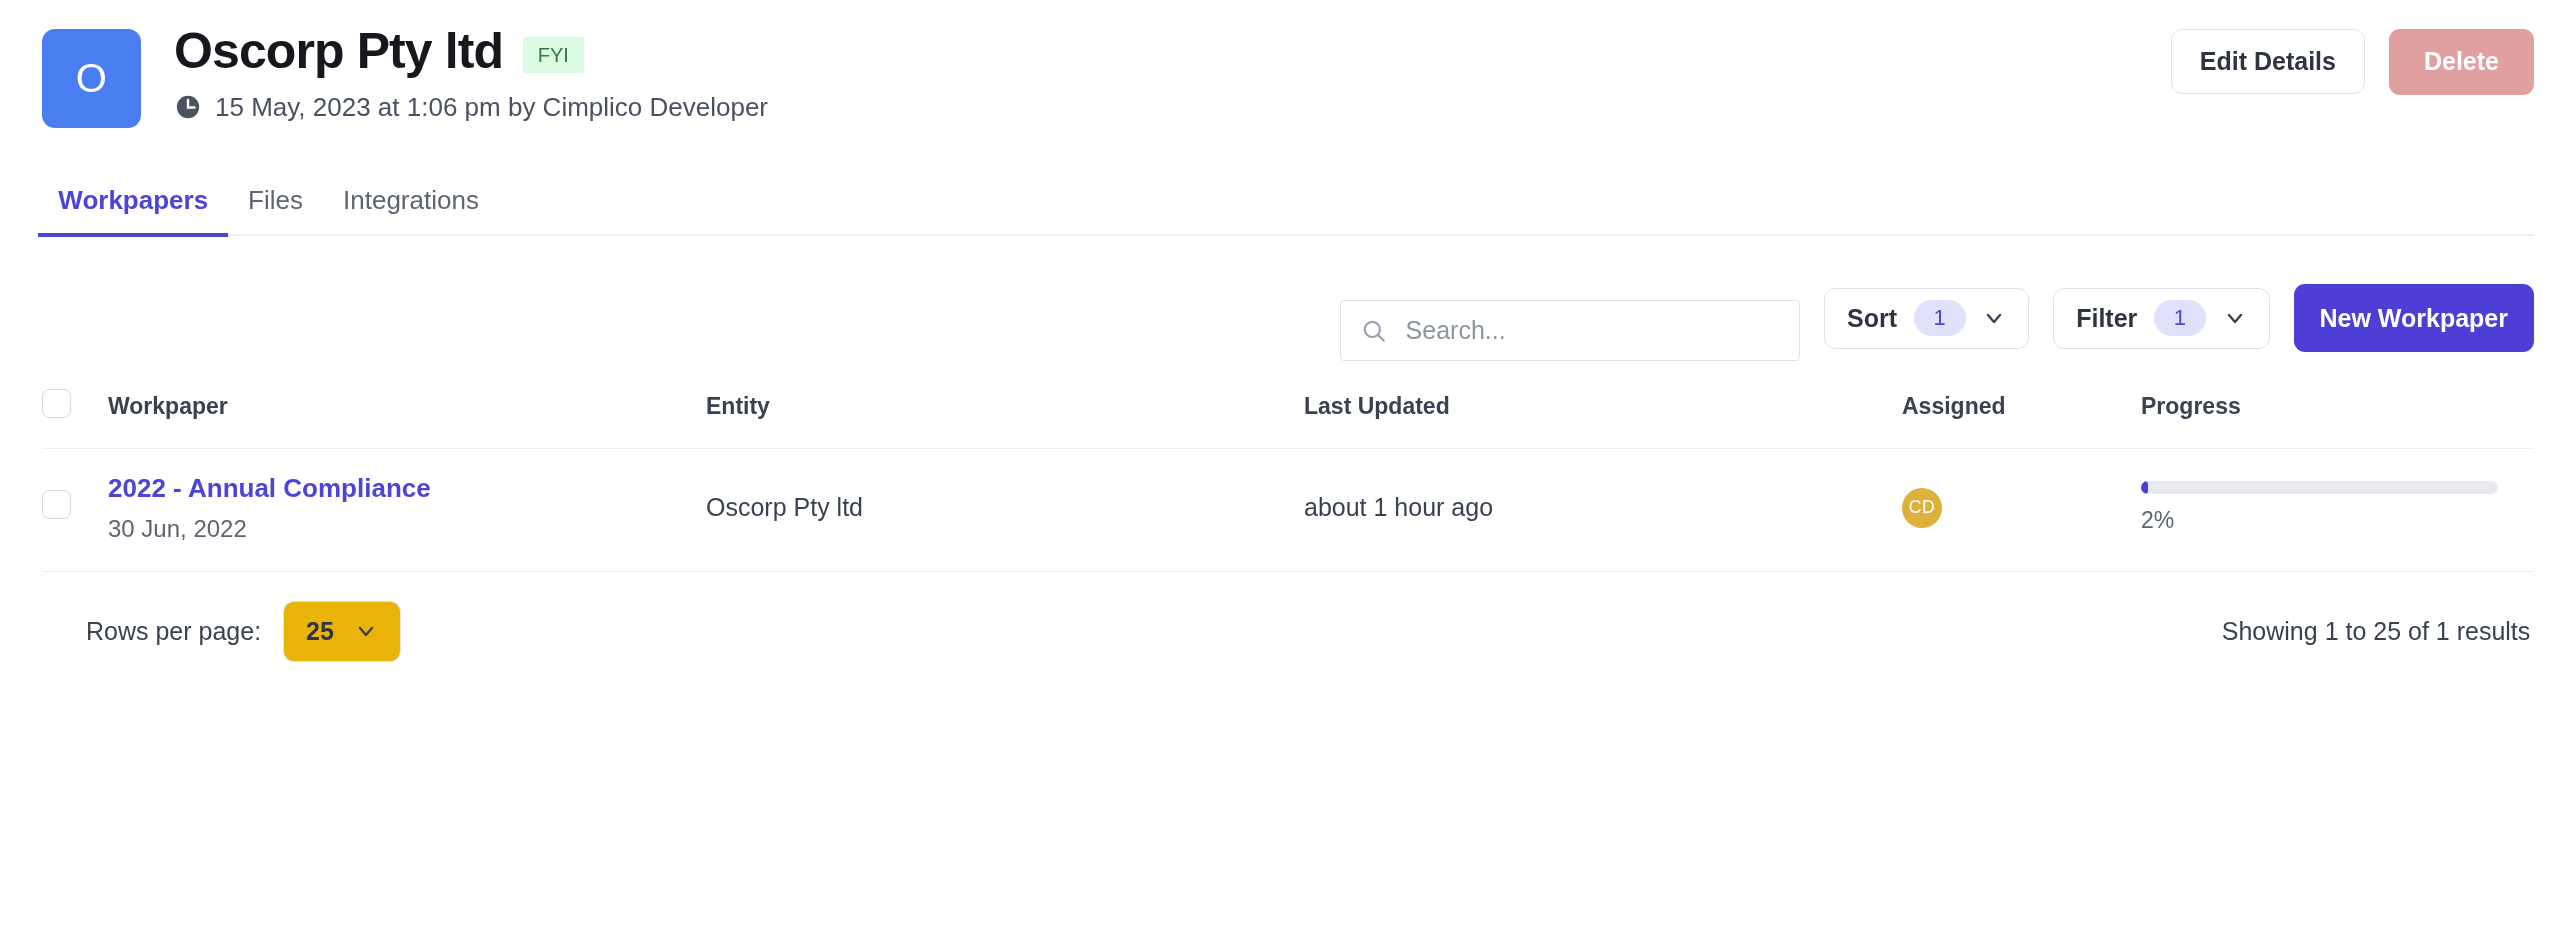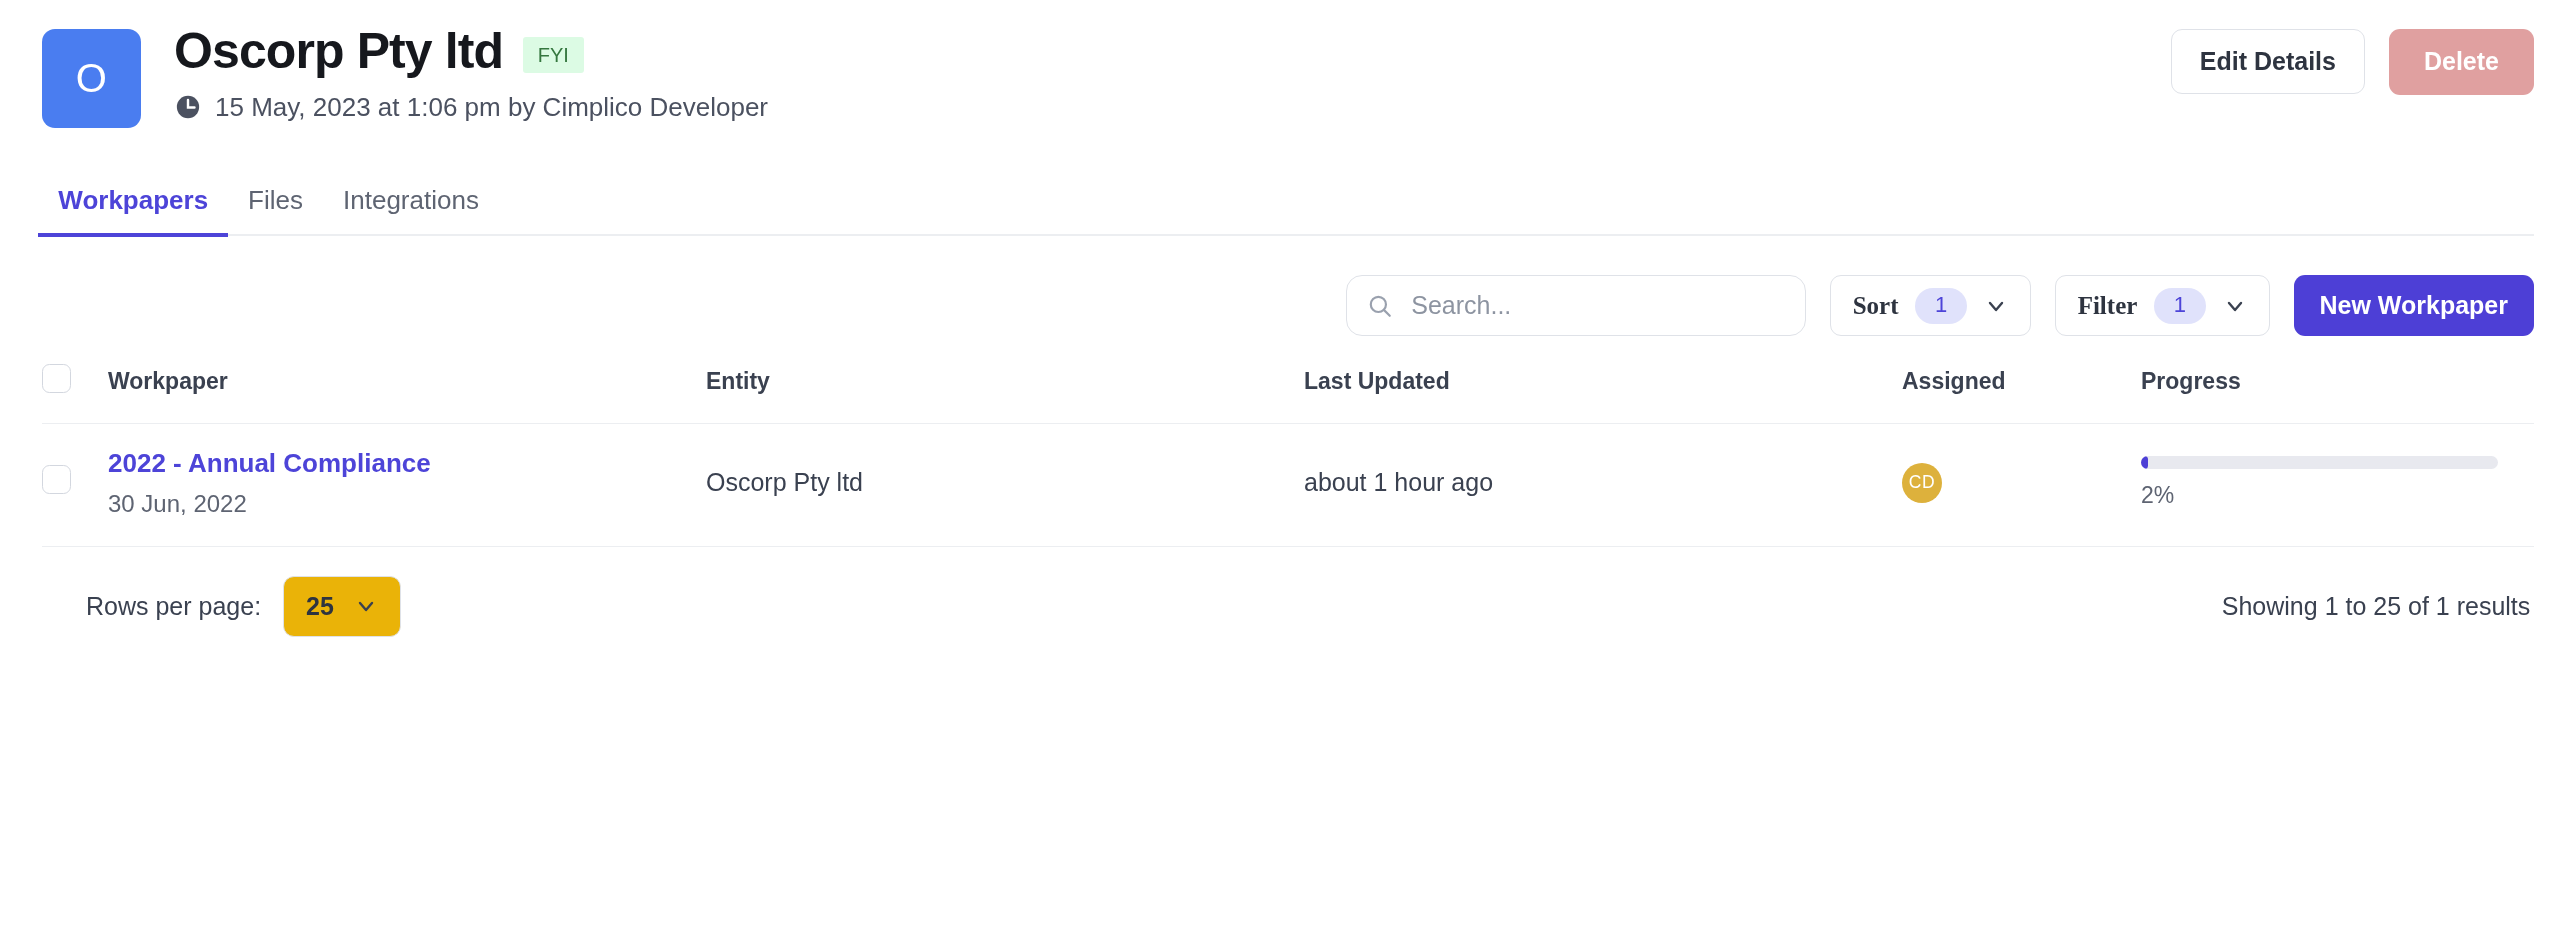--- a/index.html
+++ b/index.html
@@ -153,27 +153,28 @@
     align-items: center;
     justify-content: flex-end;
     gap: 24px;
     padding-top: 39px;
     padding-bottom: 20px;
   }
   .search-box {
     width: 460px;
     height: 61px;
     border: 1.8px solid #dfe2e8;
-    border-radius: 16px;
+    border-radius: 4px;
     display: flex;
     align-items: center;
     gap: 16.6px;
     padding: 0 20px;
     box-sizing: border-box;
     background: #fff;
+    margin-top: 25px;
   }
   .search-box svg { flex: 0 0 auto; color: #9aa1ae; display:block; }
   .search-input {
     border: none;
     outline: none;
     font-family: "Liberation Sans", sans-serif;
     font-size: 25px;
     color: #2e3440;
     width: 100%;
     background: transparent;
@@ -189,21 +190,20 @@
     align-items: center;
     gap: 16.6px;
     padding: 0 22px;
     box-sizing: border-box;
     cursor: pointer;
   }
   .dropdown-label {
     font-size: 25px;
     font-weight: bold;
     color: #2e3440;
-    font-family: Liberation Serif, serif;
   }
   .count-badge {
     background: #e0e2fb;
     color: #4d44d8;
     font-size: 22px;
     border-radius: 919px;
     min-width: 24px;
     padding: 6.4px 14px 7.4px 14px;
     text-align: center;
     line-height: 1;
@@ -214,21 +214,21 @@
     align-items: center;
   }
   .btn-primary {
     background: #4d3fd6;
     color: #ffffff;
     border: none;
     border-radius: 11px;
     font-size: 25px;
     font-weight: bold;
     padding: 0 26px;
-    height: 61px;
+    height: 68px;
     cursor: pointer;
     font-family: "Liberation Sans", sans-serif;
   }
 
   
   table.wp-table {
     width: 100%;
     border-collapse: collapse;
     table-layout: fixed;
   }

